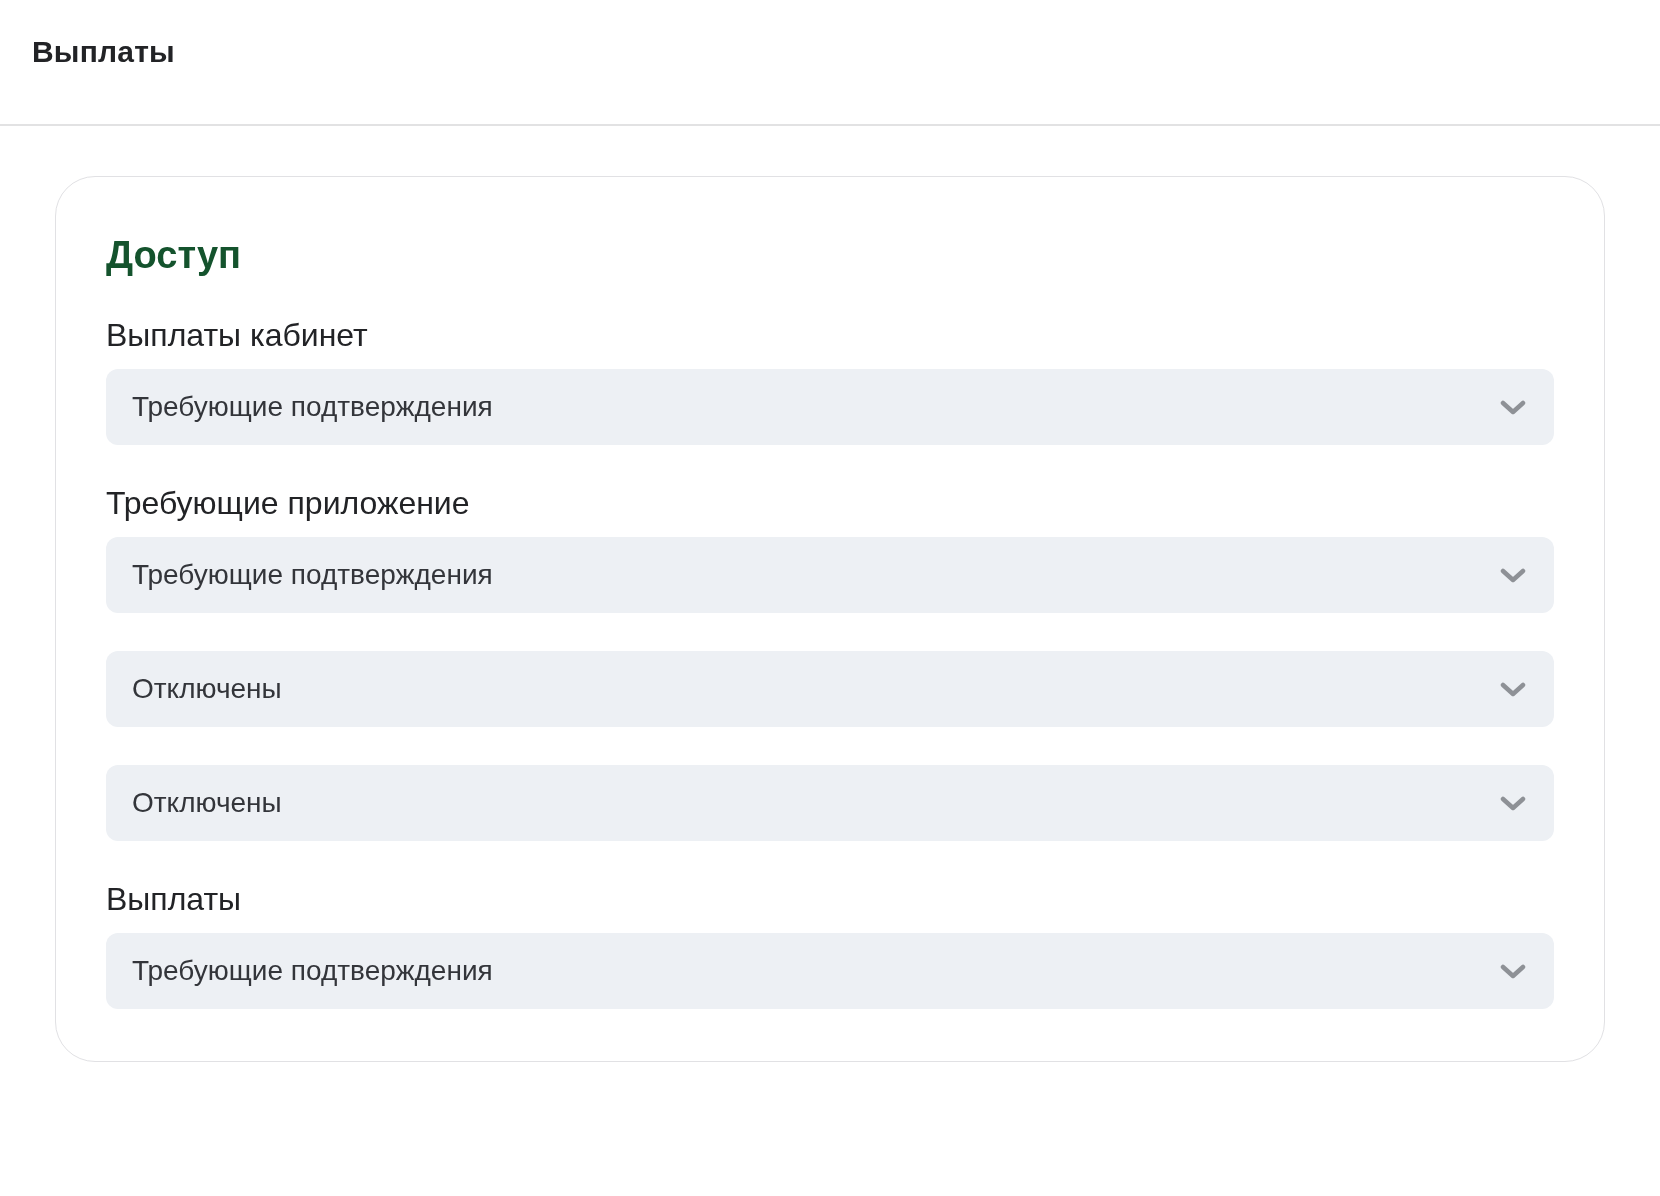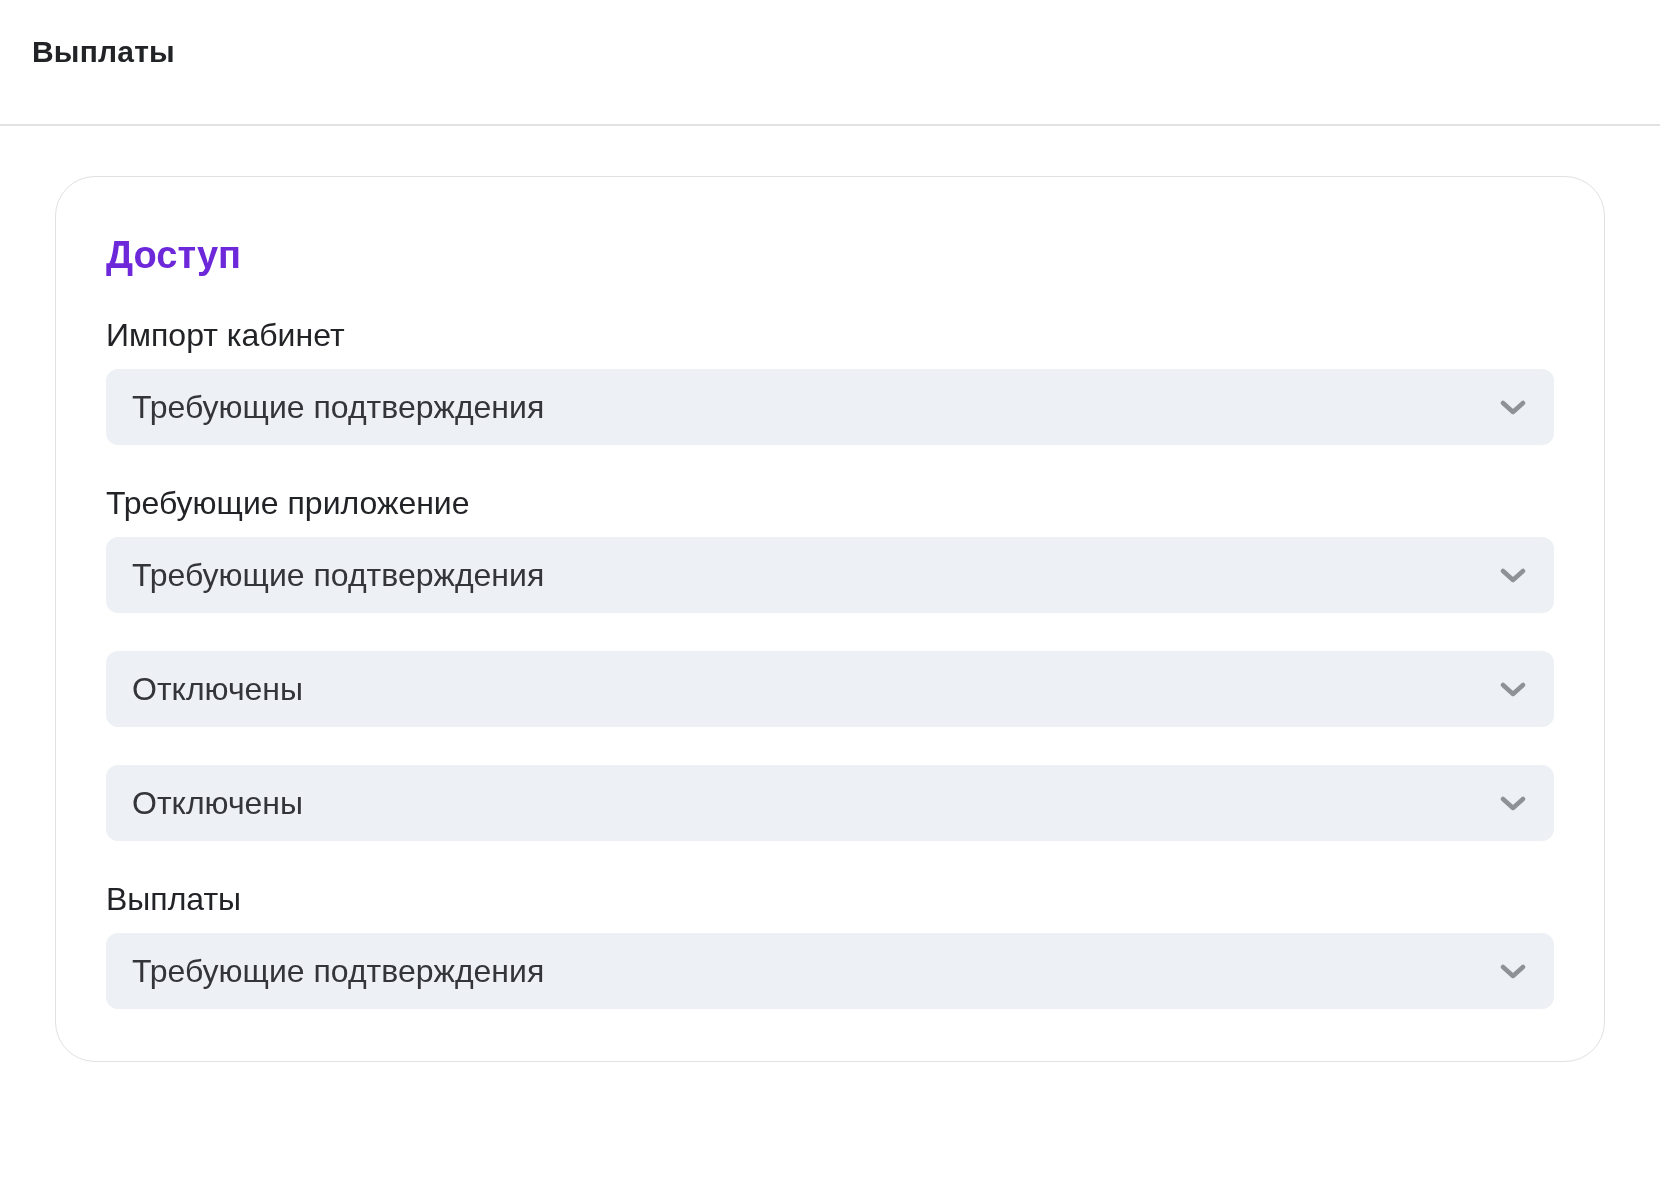--- a/index.html
+++ b/index.html
@@ -33,21 +33,21 @@
     background: #ffffff;
     border: 1.5px solid #e1e1e4;
     border-radius: 40px;
     padding: 54px 50px 52px;
   }
   .card-title {
     margin: 0 0 36px;
     font-size: 38px;
     line-height: 48px;
     font-weight: 600;
-    color: #6d28d9;
+    color: #14532d;
   }
   .field + .field { margin-top: 38px; }
   .field-label {
     display: block;
     font-size: 32px;
     line-height: 40px;
     font-weight: 400;
     margin-bottom: 14px;
     color: #222326;
   }
@@ -57,21 +57,21 @@
     background: #edf0f4;
     border-radius: 12px;
     display: flex;
     align-items: center;
     justify-content: space-between;
     padding: 0 28px 0 26px;
     cursor: pointer;
     user-select: none;
   }
   .select-value {
-    font-size: 32px;
+    font-size: 28px;
     line-height: 40px;
     color: #33353a;
     white-space: nowrap;
     overflow: hidden;
     text-overflow: ellipsis;
   }
   .chevron { display: flex; align-items: center; flex: 0 0 auto; margin-left: 24px; }
   .chevron svg { display: block; }
 </style>
 </head>
@@ -79,21 +79,21 @@
 
 <header class="page-header">
   <h1 class="page-title">Выплаты</h1>
 </header>
 
 <main class="content">
   <section class="card">
     <h2 class="card-title">Доступ</h2>
 
     <div class="field">
-      <label class="field-label">Импорт кабинет</label>
+      <label class="field-label">Выплаты кабинет</label>
       <div class="select" role="button">
         <span class="select-value">Требующие подтверждения</span>
         <span class="chevron">
           <svg width="26" height="15" viewBox="0 0 26 15" aria-hidden="true">
             <path d="M3 3 L13 12 L23 3" fill="none" stroke-width="4.5" stroke-linecap="round" stroke-linejoin="round" stroke="#8E9196"></path>
           </svg>
         </span>
       </div>
     </div>
 

